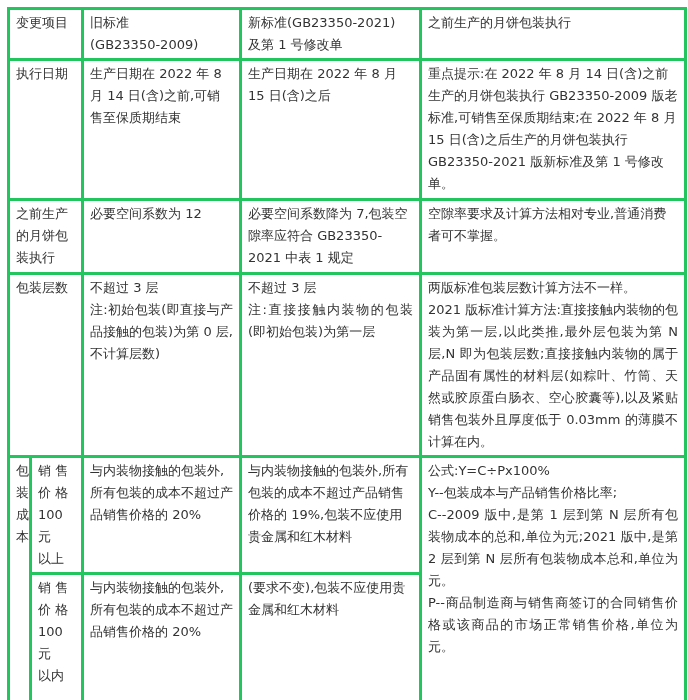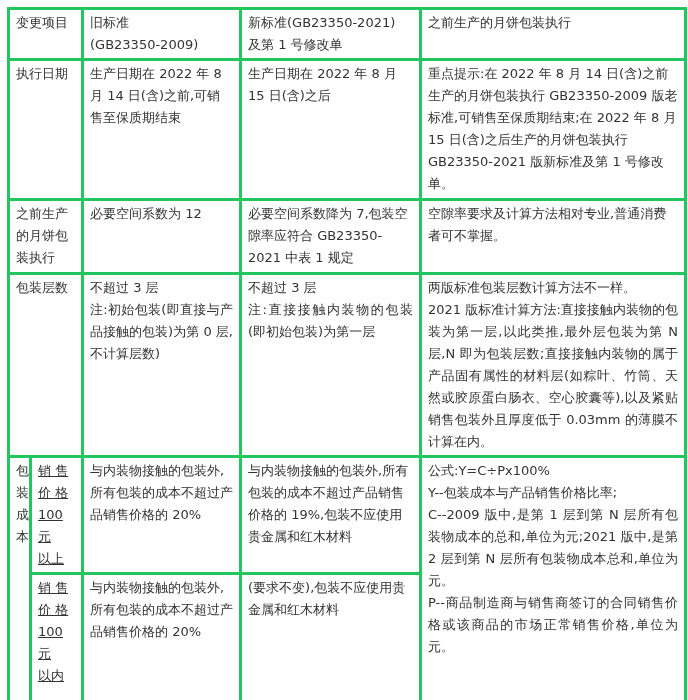--- a/index.html
+++ b/index.html
@@ -22,21 +22,21 @@
   tr.h-space   { height:74px; }
   tr.h-layers  { height:178px; }
   tr.h-cost1   { height:96px; }
   tr.h-cost2   { height:132px; }
   tr.h-mixed   { height:28px; }
   th.hd { text-align:center; line-height:19px; padding:2px 2px; white-space:pre-line; }
   .j   { text-align:justify;margin-top:20px; }
   .b   { font-weight:normal; }
   td.item { padding:2px 4px; text-align:justify; }
   td.vlabel { padding:4px 0; text-align:center; line-height:26px; word-break:break-all; }
-  td.sublabel { padding:2px 4px; white-space:pre-line; line-height:22px;text-decoration:underline; }
+  td.sublabel { padding:2px 4px; white-space:pre-line; line-height:22px; }
   .para { margin:0; }
 </style>
 </head>
 <body>
 
 <div class="page">
   <table class="cmp">
     <colgroup>
       <col style="width:22px">
         <col style="width:52px">

